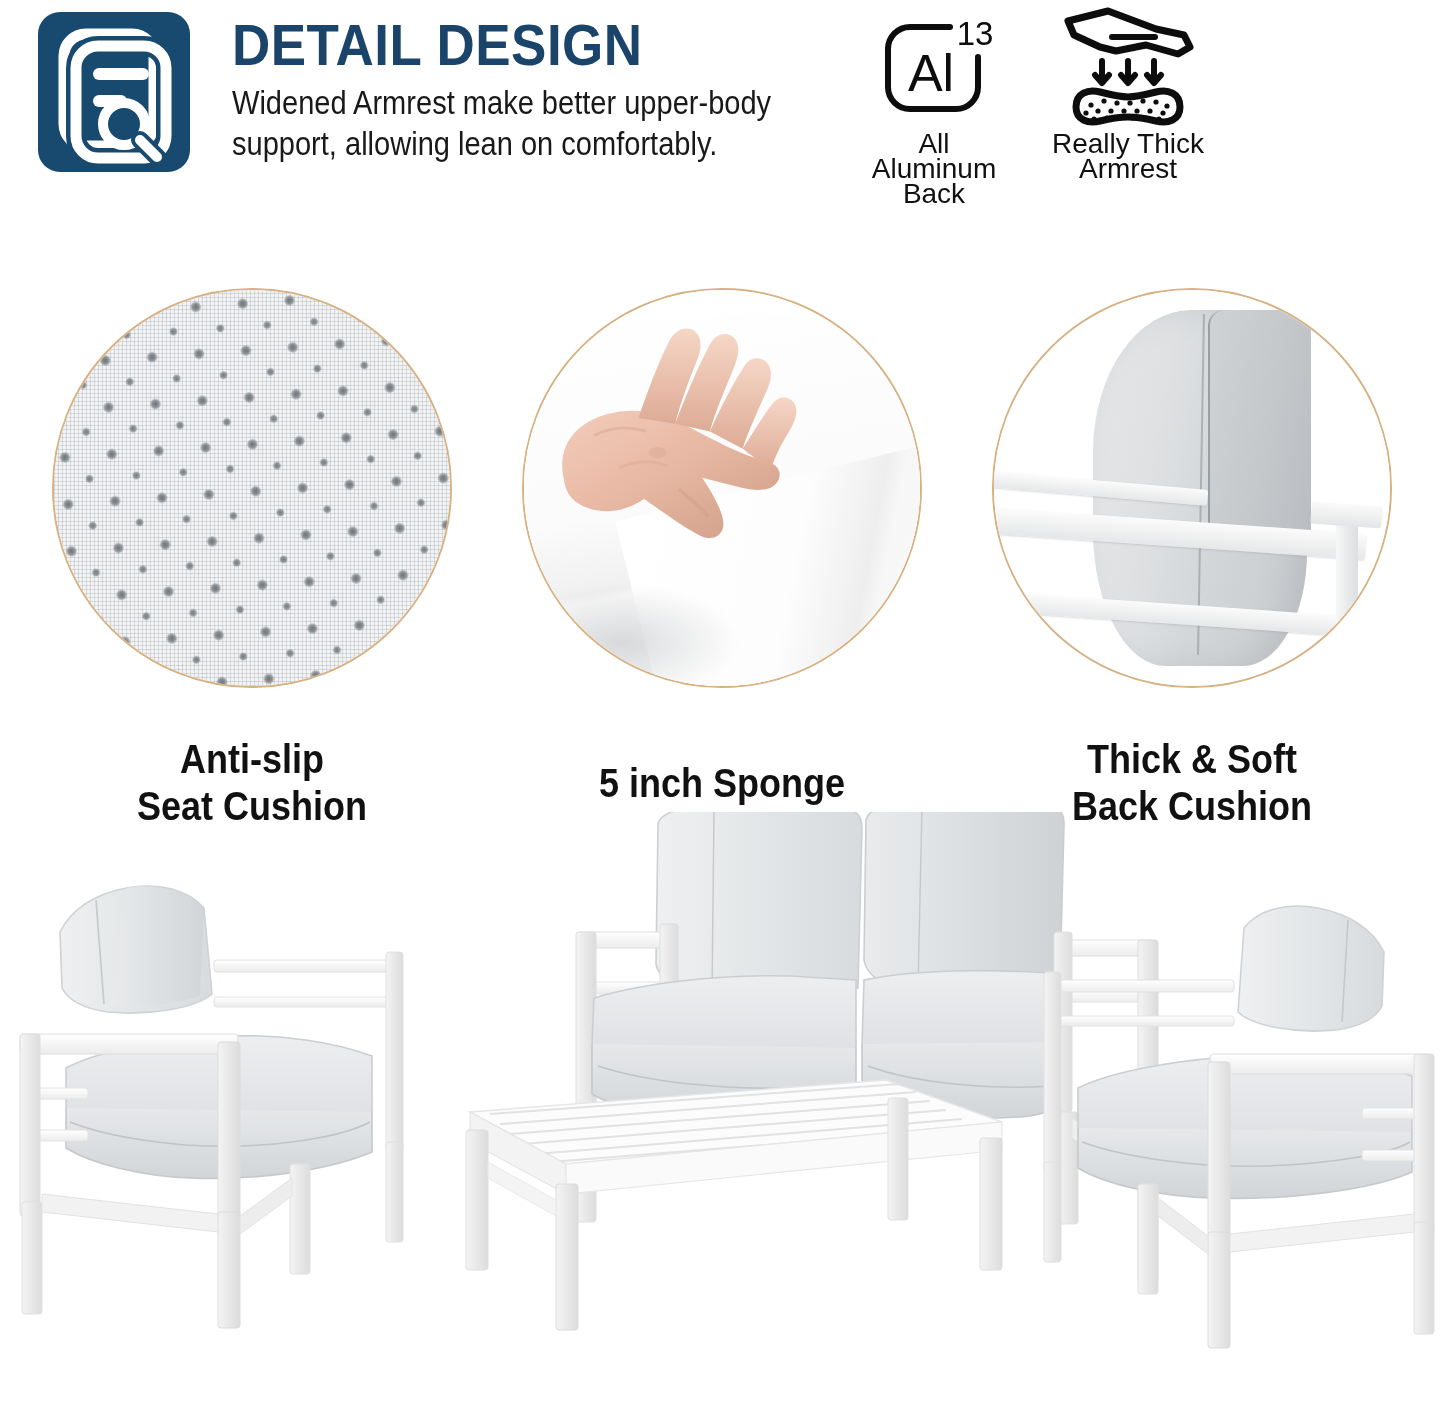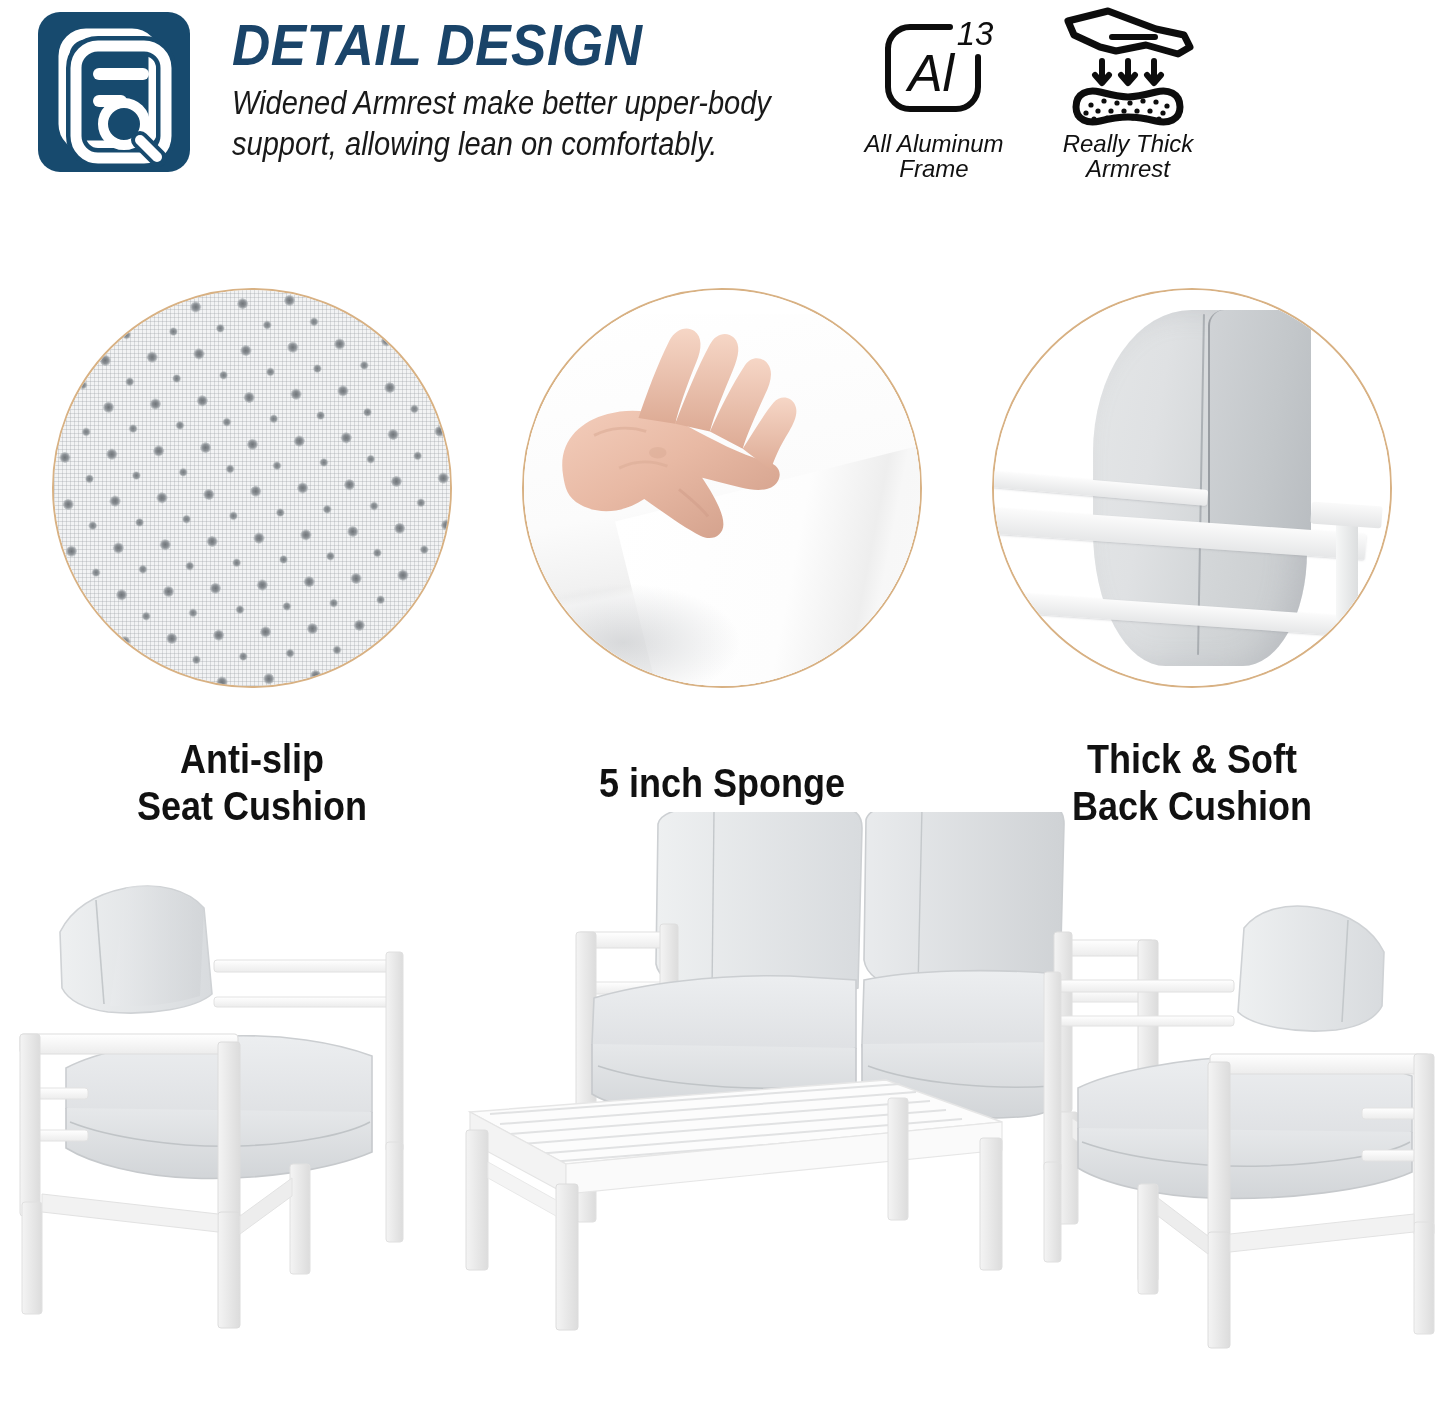--- a/index.html
+++ b/index.html
@@ -5,21 +5,21 @@
   * { box-sizing: border-box; margin: 0; padding: 0; }
   html, body {
     width: 1445px; height: 1428px;
     background: #ffffff;
     font-family: "Liberation Sans", sans-serif;
     overflow: hidden;
   }
   .page { position: relative; width: 1445px; height: 1428px; background:#fff; }
 
   
-  .header { position:absolute; left:0; top:0; width:1226px; height:200px;font-style:italic; }
+  .header { position:absolute; left:0; top:0; width:1226px; height:200px; }
 
   .hdr-icon {
     position:absolute; left:38px; top:12px; width:152px; height:160px;
     background:#174a6e; border-radius:22px;
   }
   .hdr-icon svg { position:absolute; left:0; top:0; }
 
   .hdr-text { position:absolute; left:232px; top:14px; width:700px; }
   .hdr-title {
     font-size:57px; line-height:62px; font-weight:bold;
@@ -32,21 +32,21 @@
     color:#191919; font-weight:400;
     font-family:"Liberation Sans", sans-serif;
     transform: scaleX(0.88); transform-origin: left top;
     width:730px;
   }
 
   .badges { position:absolute; right:22px; top:6px; display:flex; gap:42px; }
   .badge { width:152px; display:flex; flex-direction:column; align-items:center; }
   .badge-glyph { height:122px; display:flex; align-items:center; justify-content:center; }
   .badge-label {
-    margin-top:3px; font-size:24px; line-height:25px;
+    margin-top:3px; font-size:28px; line-height:25px;
     text-align:center; color:#111; font-weight:500;
   }
 
   
   .circles { position:absolute; left:0; top:288px; width:1445px; height:430px; }
   .circ {
     position:absolute; top:0; width:400px; height:400px;
     border-radius:50%; overflow:hidden;
     border:2px solid #d8b183;
     background:#fdfdfd;
@@ -183,21 +183,21 @@
         <div class="badge-glyph">
           <svg width="120" height="116" viewBox="0 0 120 116">
             <path d="M14 40 A22 22 0 0 1 36 18 L76 18" fill="none" stroke="#0d0d0d" stroke-width="6" stroke-linecap="round"></path>
             <path d="M14 40 L14 78 A22 22 0 0 0 36 100 L82 100 A22 22 0 0 0 104 78 L104 48" fill="none" stroke="#0d0d0d" stroke-width="6" stroke-linecap="round"></path>
             <text x="57" y="82" font-family="'Liberation Sans',sans-serif" font-size="52" fill="#0d0d0d" text-anchor="middle" font-weight="400">Al</text>
             <text x="101" y="36" font-family="'Liberation Sans',sans-serif" font-size="33" fill="#0d0d0d" text-anchor="middle" font-weight="400">13</text>
           </svg>
         </div>
         <div class="badge-label">
           <div>All Aluminum</div>
-          <div>Frame</div>
+          <div>Back</div>
         </div>
       </div>
 
       <div class="badge">
         <div class="badge-glyph">
           <svg width="136" height="120" viewBox="0 0 136 120">
             <path d="M8 14 L48 4 L96 22 L124 28 L130 40 L118 47 L86 38 L56 44 L40 40 L14 28 Z" fill="#ffffff" stroke="#0d0d0d" stroke-width="7" stroke-linejoin="round"></path>
             <path d="M52 30 L95 30" fill="none" stroke="#0d0d0d" stroke-width="6" stroke-linecap="round"></path>
             <g stroke="#0d0d0d" stroke-width="6" stroke-linecap="round" fill="none">
               <line x1="42" y1="54" x2="42" y2="74"></line>

